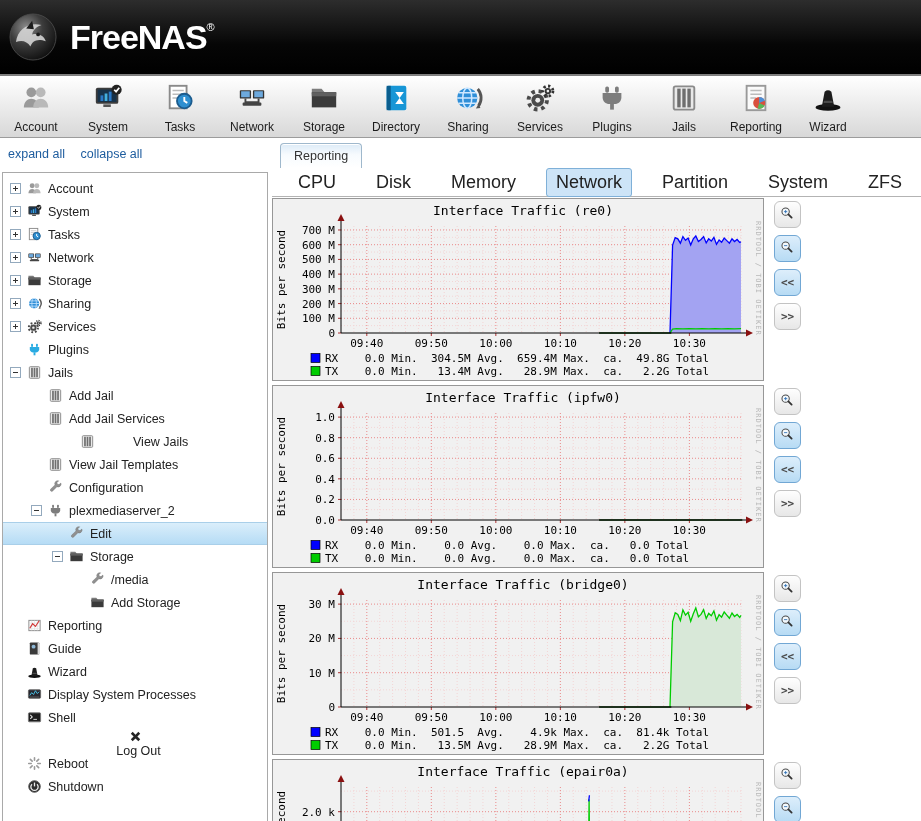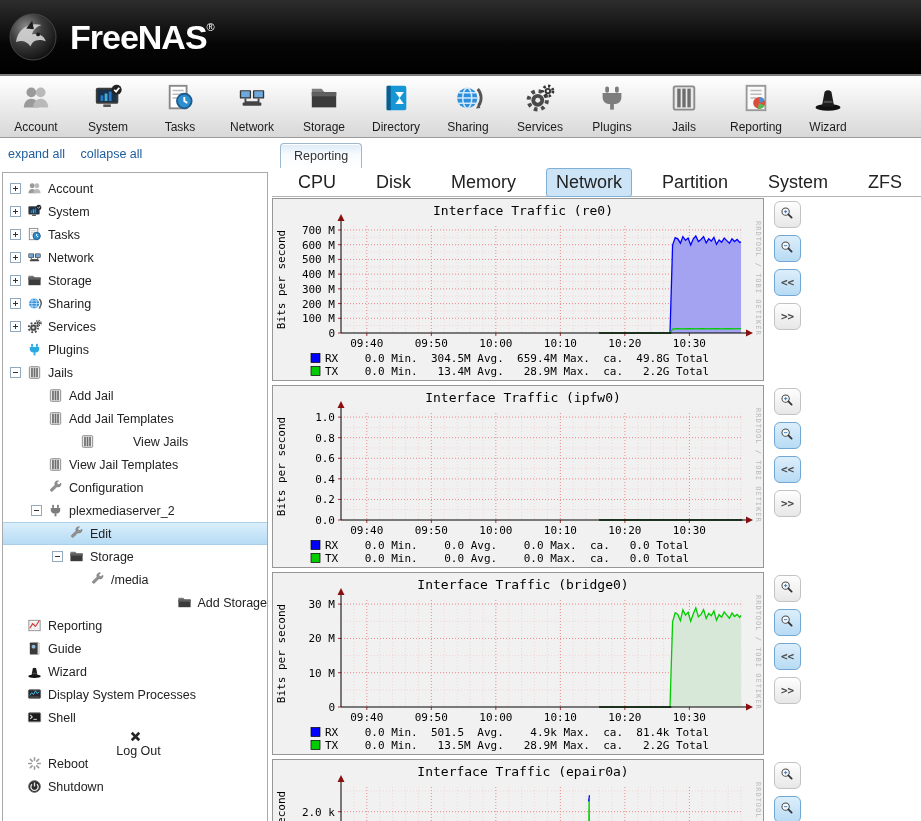--- a/index.html
+++ b/index.html
@@ -376,21 +376,21 @@
             <span>Add Jail</span>
           </div>
           <div class="tree-row" style="padding-left: 28px;">
             <span class="slot"></span>
             <span class="ticn"><svg width="15" height="15" viewBox="0 0 16 16">
                 <rect x="2.5" y="1.8" width="11" height="12.4" rx="1" fill="#e9e9e9" stroke="#8a8a8a"></rect>
                 <rect x="4.4" y="3" width="1.8" height="10" fill="#6e6e6e"></rect>
                 <rect x="7.1" y="3" width="1.8" height="10" fill="#6e6e6e"></rect>
                 <rect x="9.8" y="3" width="1.8" height="10" fill="#6e6e6e"></rect>
               </svg></span>
-            <span>Add Jail Templates</span>
+            <span>Add Jail Services</span>
           </div>
           <div class="tree-row" style="padding-left: 28px; gap: 32px;">
             <span class="slot"></span>
             <span class="ticn"><svg width="15" height="15" viewBox="0 0 16 16">
                 <rect x="2.5" y="1.8" width="11" height="12.4" rx="1" fill="#e9e9e9" stroke="#8a8a8a"></rect>
                 <rect x="4.4" y="3" width="1.8" height="10" fill="#6e6e6e"></rect>
                 <rect x="7.1" y="3" width="1.8" height="10" fill="#6e6e6e"></rect>
                 <rect x="9.8" y="3" width="1.8" height="10" fill="#6e6e6e"></rect>
               </svg></span>
             <span>View Jails</span>
@@ -452,21 +452,21 @@
               </svg></span>
             <span>Storage</span>
           </div>
           <div class="tree-row" style="padding-left: 70px;">
             <span class="slot"></span>
             <span class="ticn"><svg width="15" height="15" viewBox="0 0 16 16">
                 <path d="M13.8 3.2a3.2 3.2 0 0 1-4.3 4L5 11.7a1.45 1.45 0 1 1-2.05-2.05L7.4 5.2a3.2 3.2 0 0 1 4-4.3L9.6 2.7l0.3 1.9 1.9 0.3z" fill="#909090" stroke="#6a6a6a" stroke-width="0.4"></path>
               </svg></span>
             <span>/media</span>
           </div>
-          <div class="tree-row" style="padding-left: 70px; justify-content: flex-end;">
+          <div class="tree-row" style="padding-left: 70px;">
             <span class="slot"></span>
             <span class="ticn"><svg width="15" height="15" viewBox="0 0 16 16">
                 <path d="M1.5 3h5.2l1.6 1.9h6.2v1.1H1.5z" fill="#7d7d7d"></path>
                 <rect x="1.5" y="5" width="13" height="8" fill="#3b3b3b"></rect>
                 <rect x="1.5" y="5" width="13" height="2.1" fill="#606060"></rect>
               </svg></span>
             <span>Add Storage</span>
           </div>
           <div class="tree-row" style="padding-left: 7px;">
             <span class="slot"></span>

